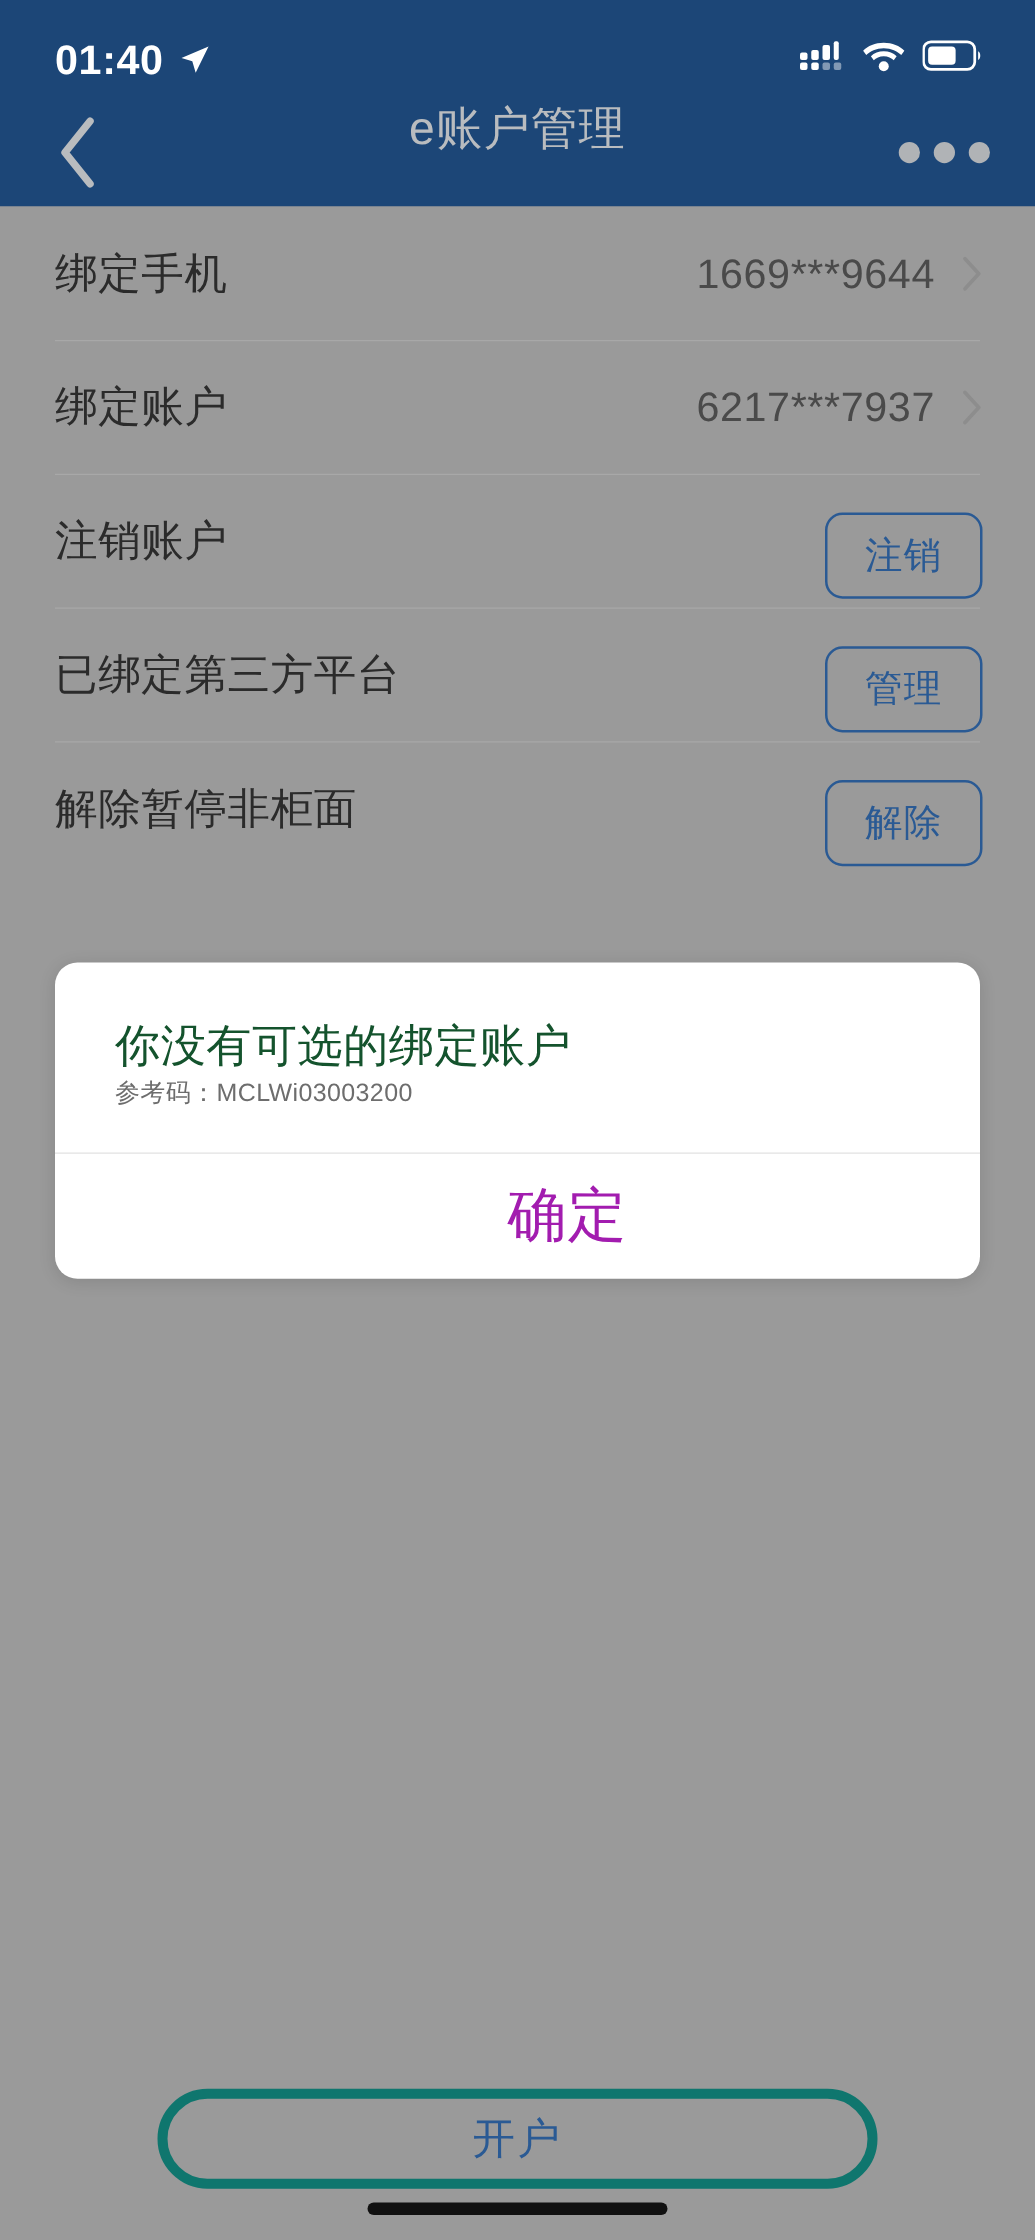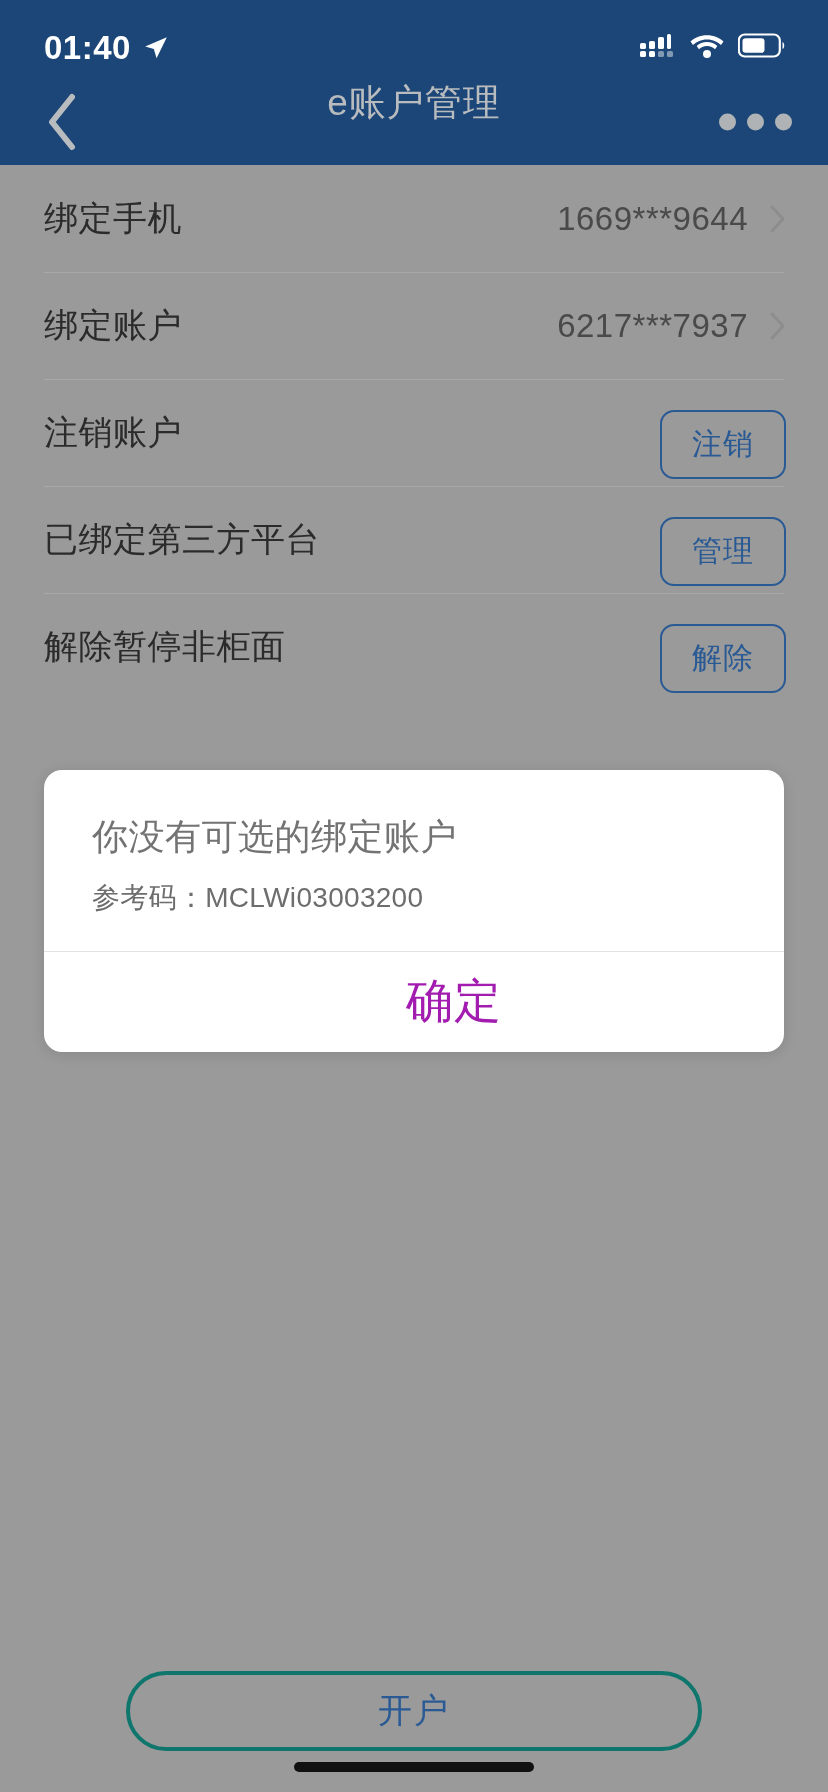--- a/index.html
+++ b/index.html
@@ -70,37 +70,37 @@
     margin-top:24px;
   }
 
   
   .dialog {
     position:absolute; left:44px; top:770px; width:740px;
     background:#ffffff; border-radius:18px; overflow:hidden;
     box-shadow: 0 2px 14px rgba(0,0,0,0.12);
   }
   .dlg-body { padding: 44px 48px 34px 48px; }
-  .dlg-title { color:#737373; font-size:36px; letter-spacing:0.5px; line-height:1.3; }
+  .dlg-title { color:#14532d; font-size:36px; letter-spacing:0.5px; line-height:1.3; }
   .dlg-sub {
-    margin-top:18px; color:#6d6d6d; font-size:28px; letter-spacing:0.3px;
+    margin-top:0; color:#6d6d6d; font-size:20px; letter-spacing:0.3px;
     display:flex; align-items:baseline;
   }
   .dlg-sub-label { white-space:pre; }
   .dlg-sep { height:1px; background:#e2e2e2; }
   .dlg-ok {
     display:block; width:100%; height:100px; background:transparent; border:none;
     color:#a21caf; font-size:47px; letter-spacing:1px;
     font-family:"Liberation Sans", sans-serif; cursor:pointer;margin-left:40px;
   }
 
   
   .bottom-btn {
     position:absolute; left:126px; top:1671px; width:576px; height:80px;
-    border:4px solid #0f766e; border-radius:40px; background:transparent;
+    border:8px solid #0f766e; border-radius:40px; background:transparent;
     color:#2a5a94; font-size:34px; letter-spacing:2px;
     font-family:"Liberation Sans", sans-serif; cursor:pointer;
   }
   .home-indicator {
     position:absolute; left:50%; transform:translateX(-50%);
     bottom:20px; width:240px; height:10px; border-radius:5px; background:#111111;
   }
 </style>
 </head>
 <body>

